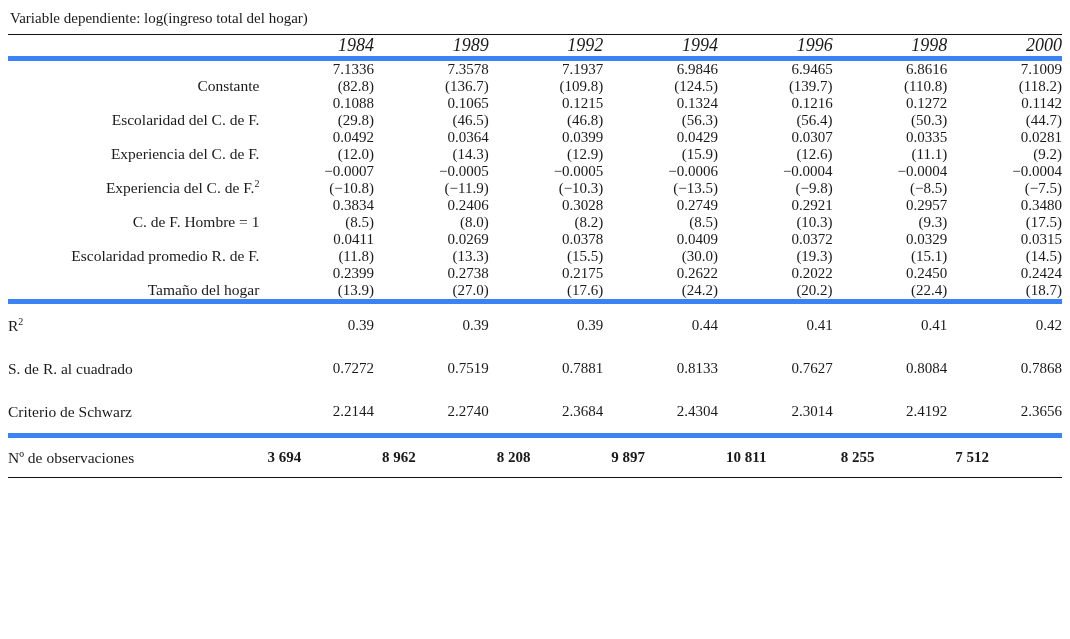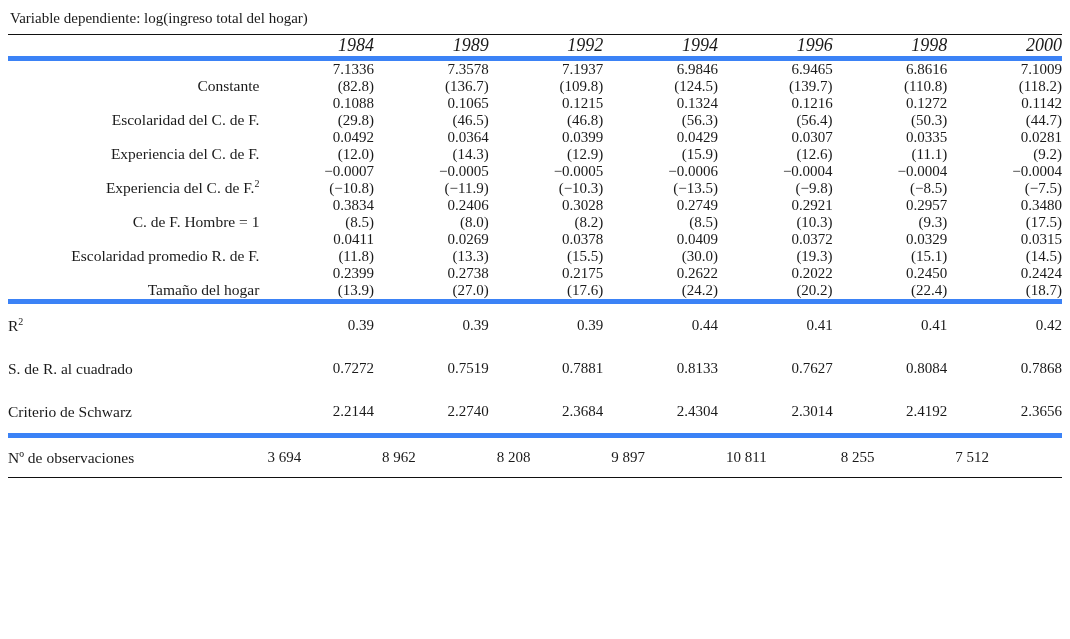--- a/index.html
+++ b/index.html
@@ -86,21 +86,21 @@
     padding-top: 13px;
     padding-bottom: 12px;
     margin-left: 28px;
   }
   tr.statrow td.lbl { vertical-align: middle; }
   tr.obsrow td {
     padding-top: 11px;
     padding-bottom: 10px;
     margin-left: 32px;
   }
-  tr.obsrow td.num { padding-right: 22px; text-align: left; padding-left: 8px;}
+  tr.obsrow td.num { padding-right: 22px; text-align: left; padding-left: 8px; font-weight: bold;}
   sup { font-size: 10px; vertical-align: super; line-height: 0; }
 </style>
 </head>
 <body>
 
 <div class="page">
 
   <div class="caption">Variable dependiente: log(ingreso total del hogar)</div>
 
   <table class="reg">

